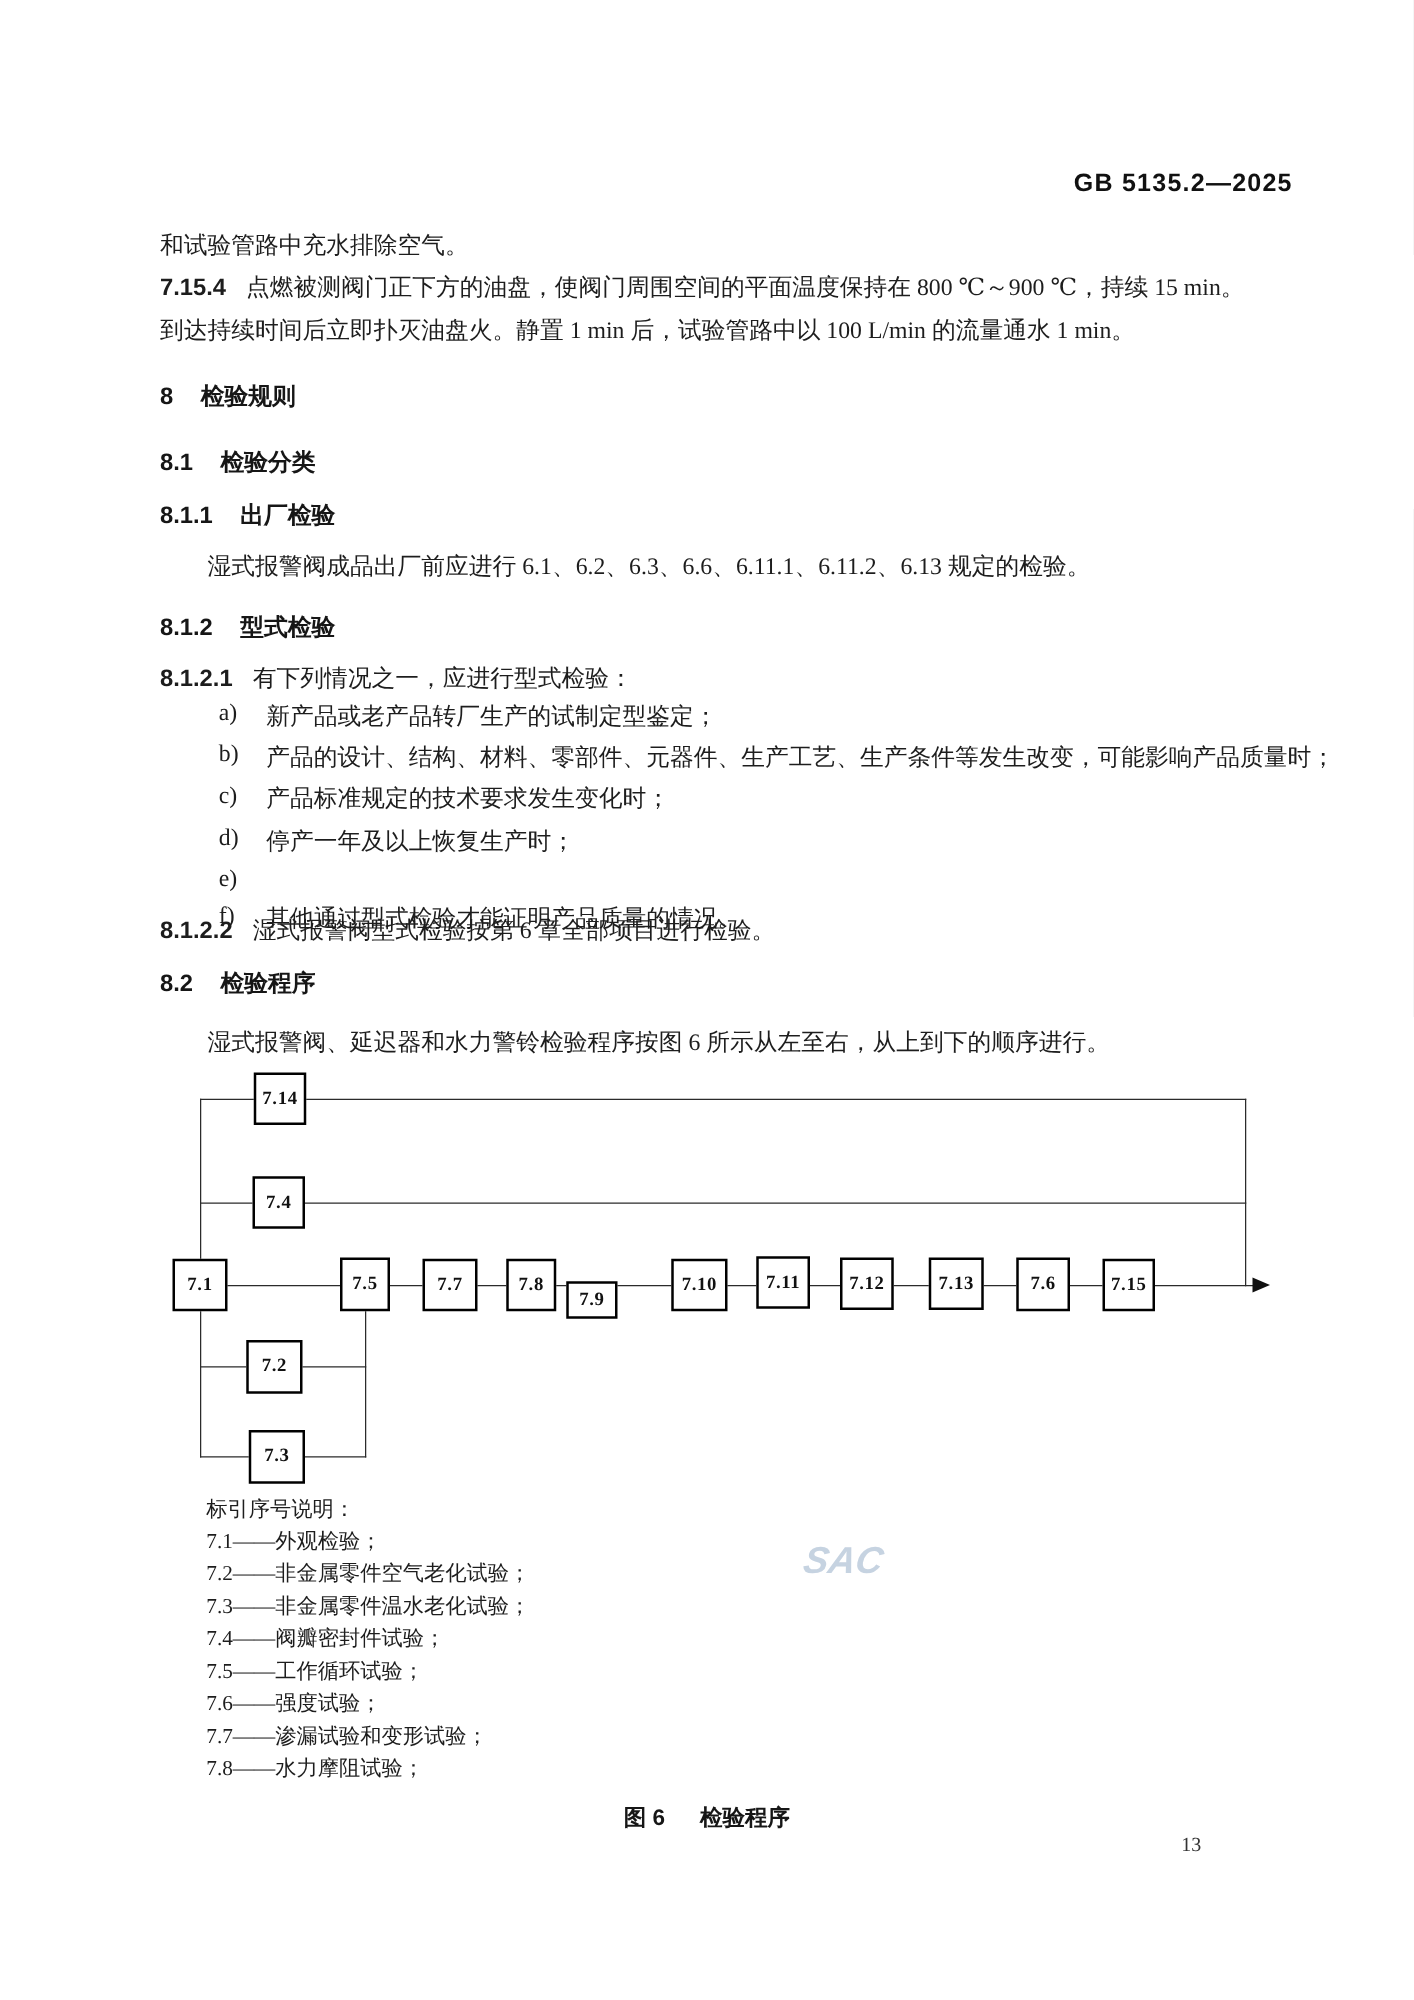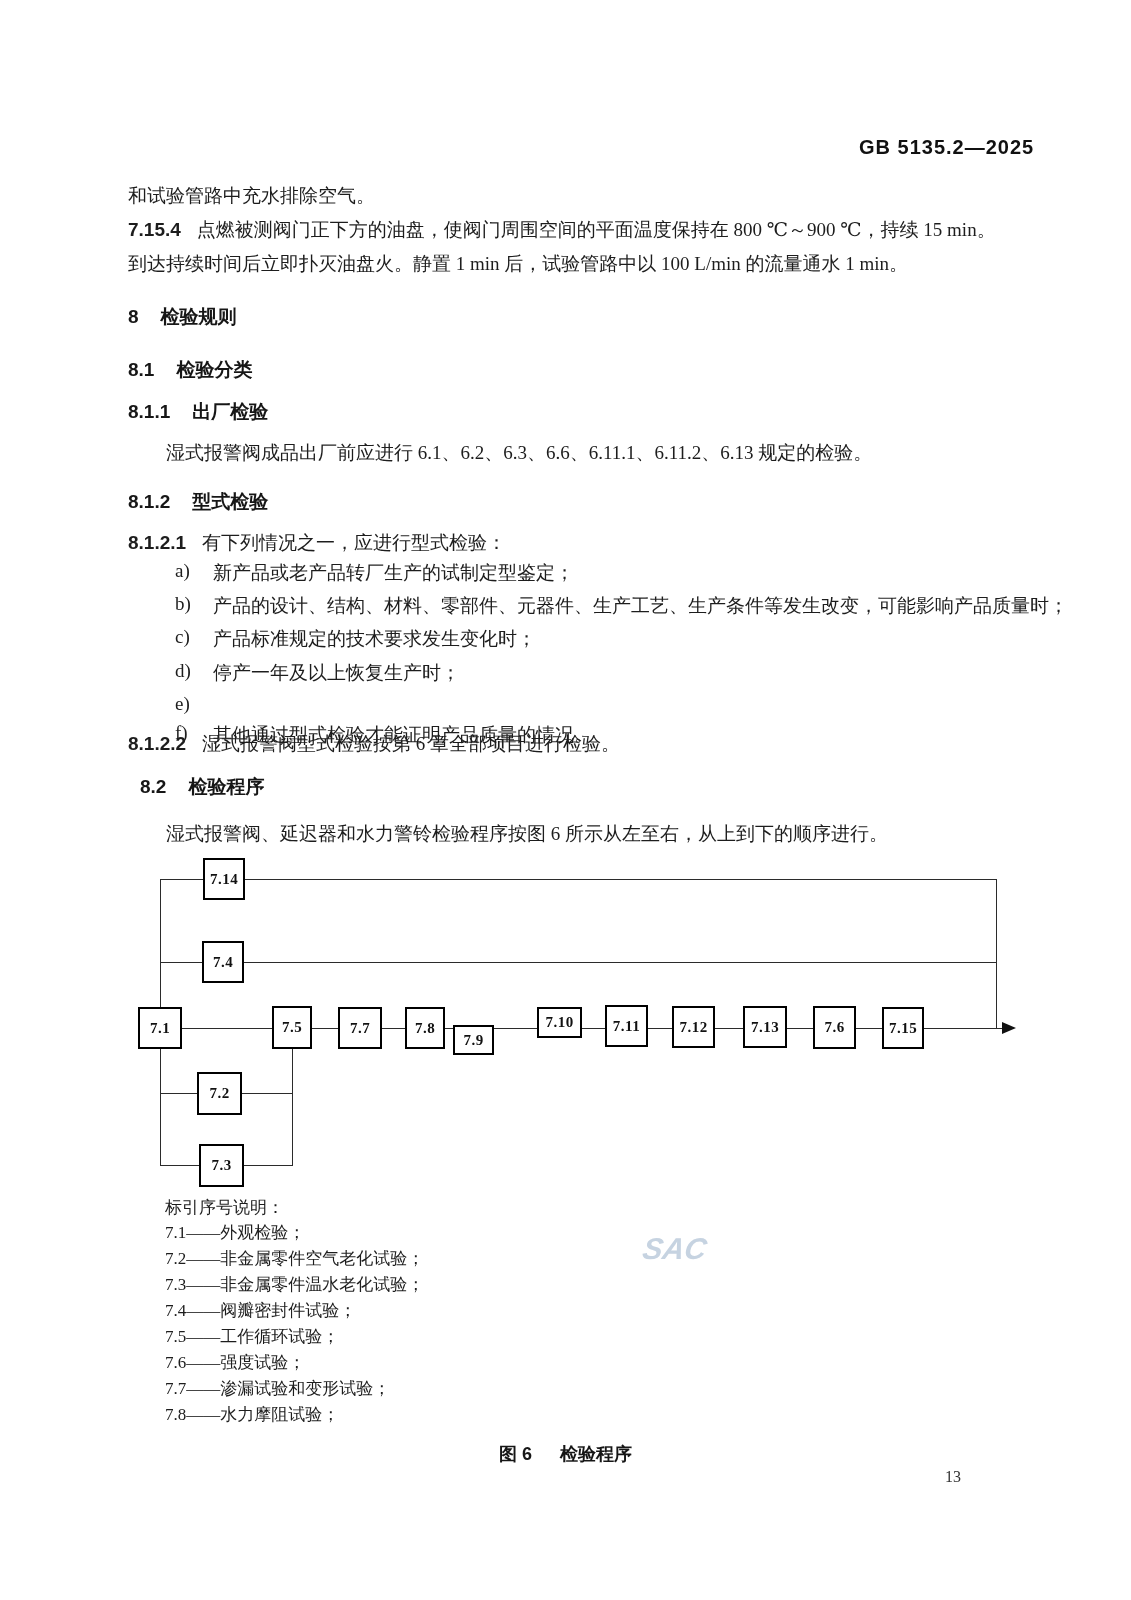--- a/index.html
+++ b/index.html
@@ -116,21 +116,21 @@
     <div class="list-item">
       <span class="item-letter">f)</span>
         <span>其他通过型式检验才能证明产品质量的情况。</span>
     </div>
   </div>
 
   <div class="abs body-line" style="left:128px; top:731px;">
     <span class="clause-num">8.1.2.2</span><span>湿式报警阀型式检验按第 6 章全部项目进行检验。</span>
   </div>
 
-  <div class="abs sec-head" style="left:140px; top:774px;">
+  <div class="abs sec-head" style="left:128px; top:774px;">
     <span class="sec-num">8.2</span><span>检验程序</span>
   </div>
 
   <div class="abs body-line" style="left:166px; top:821px;">湿式报警阀、延迟器和水力警铃检验程序按图 6 所示从左至右，从上到下的顺序进行。</div>
 
   <div class="flowchart">
       <div class="fc-line" style="left: 160px; top: 39px; width: 1px; height: 287px;"></div>
       <div class="fc-line" style="left: 996px; top: 39px; width: 1px; height: 150px;"></div>
       <div class="fc-line" style="left: 292px; top: 188px; width: 1px; height: 138px;"></div>
       <div class="fc-line" style="left: 160px; top: 39px; width: 837px; height: 1px;"></div>
@@ -138,21 +138,21 @@
       <div class="fc-line" style="left: 160px; top: 188px; width: 845px; height: 1px;"></div>
       <div class="fc-line" style="left: 160px; top: 253px; width: 133px; height: 1px;"></div>
       <div class="fc-line" style="left: 160px; top: 325px; width: 133px; height: 1px;"></div>
       <div class="fc-box" style="left: 203px; top: 18px; width: 42px; height: 42px;">7.14</div>
       <div class="fc-box" style="left: 202px; top: 101px; width: 42px; height: 42px;">7.4</div>
       <div class="fc-box" style="left: 138px; top: 167px; width: 44px; height: 42px;">7.1</div>
       <div class="fc-box" style="left: 272px; top: 166px; width: 40px; height: 43px;">7.5</div>
       <div class="fc-box" style="left: 338px; top: 167px; width: 44px; height: 42px;">7.7</div>
       <div class="fc-box" style="left: 405px; top: 167px; width: 40px; height: 42px;">7.8</div>
       <div class="fc-box" style="left: 453px; top: 167px; width: 41px; height: 30px; margin-top: 18px;">7.9</div>
-      <div class="fc-box" style="left: 537px; top: 167px; width: 45px; height: 31px;">7.10</div>
+      <div class="fc-box" style="left: 537px; top: 167px; width: 45px; height: 42px;">7.10</div>
       <div class="fc-box" style="left: 605px; top: 165px; width: 43px; height: 42px;">7.11</div>
       <div class="fc-box" style="left: 672px; top: 166px; width: 43px; height: 42px;">7.12</div>
       <div class="fc-box" style="left: 743px; top: 166px; width: 44px; height: 42px;">7.13</div>
       <div class="fc-box" style="left: 813px; top: 166px; width: 43px; height: 43px;">7.6</div>
       <div class="fc-box" style="left: 882px; top: 167px; width: 42px; height: 42px;">7.15</div>
       <div class="fc-box" style="left: 197px; top: 232px; width: 45px; height: 43px;">7.2</div>
       <div class="fc-box" style="left: 199px; top: 304px; width: 45px; height: 43px;">7.3</div>
       <div class="fc-arrow" style="left: 1002px; top: 182px;"></div>
     </div>
 

